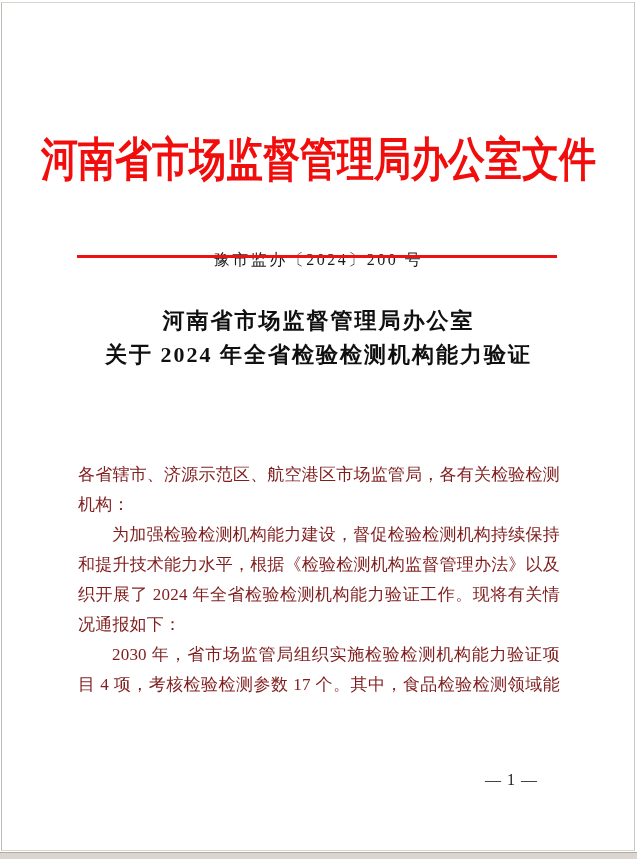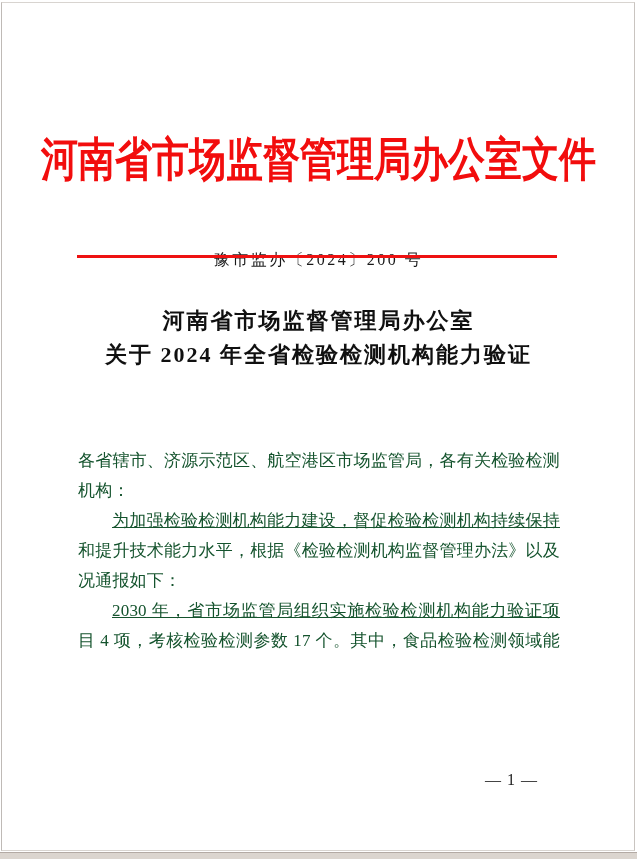--- a/index.html
+++ b/index.html
@@ -55,29 +55,29 @@
   .doc-title {
     position: absolute; top: 304px; left: 0; width: 637px;
     text-align: center;
     font-size: 22px; font-weight: bold;
     line-height: 34px; letter-spacing: 2px;
     color: #101010;
   }
   .doc-title div { white-space: nowrap; }
   
   .body-block {
-    position: absolute; top: 446px; left: 78px;
+    position: absolute; top: 460px; left: 78px;
     width: 482px;
     font-size: 17px; line-height: 30px;
     letter-spacing: 0.2px;
-    color: #14532d;
+    color: #7f1d1d;
   }
   .bline { height: 30px; }
   .just { text-align: justify; text-align-last: justify; }
-  .indent { padding-left: 34px; text-decoration: underline; }
+  .indent { padding-left: 34px; }
   .heading {
     font-family: "Liberation Sans", "DejaVu Sans", sans-serif;
     font-weight: bold;
     letter-spacing: 1.5px;
   }
   .page-number {
     position: absolute; top: 771px; left: 78px;
     width: 482px;
     text-align: right; padding-right: 22px;
     font-size: 16px; letter-spacing: 1px;
@@ -99,20 +99,21 @@
 <div class="doc-title">
   <div>河南省市场监督管理局办公室</div>
   <div>关于 2024 年全省检验检测机构能力验证</div>
 </div>
 
 <div class="body-block">
   <div class="bline just">各省辖市、济源示范区、航空港区市场监管局，各有关检验检测</div>
   <div class="bline">机构：</div>
   <div class="bline just indent">为加强检验检测机构能力建设，督促检验检测机构持续保持</div>
   <div class="bline just">和提升技术能力水平，根据《检验检测机构监督管理办法》以及</div>
+  <div class="bline just">织开展了 2024 年全省检验检测机构能力验证工作。现将有关情</div>
   <div class="bline">况通报如下：</div>
   <div class="bline just indent">2030 年，省市场监管局组织实施检验检测机构能力验证项</div>
   <div class="bline just">目 4 项，考核检验检测参数 17 个。其中，食品检验检测领域能</div>
 </div>
 
 <div class="page-number">— 1 —</div>
 
 <div class="bottom-band"></div>
 
 </body></html>

